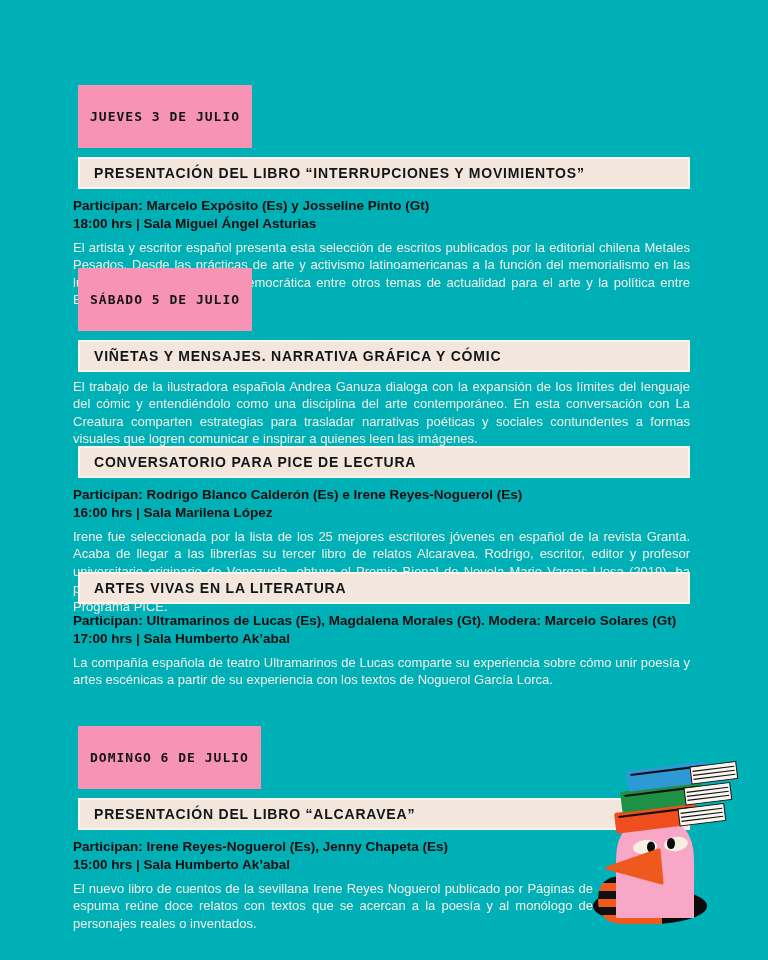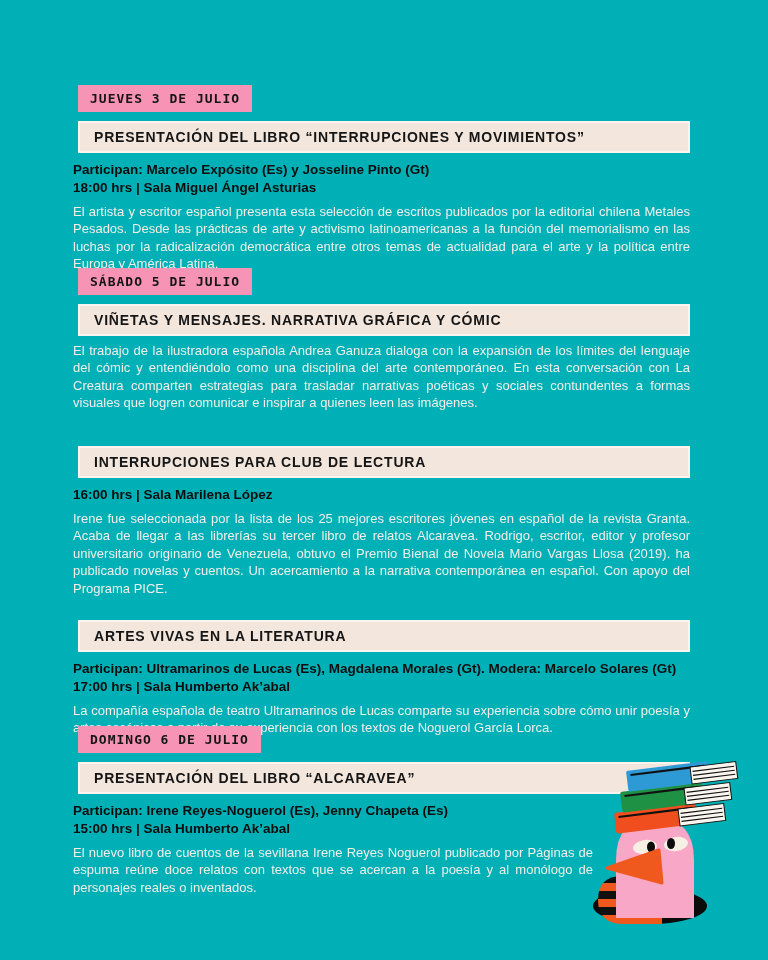--- a/index.html
+++ b/index.html
@@ -6,21 +6,21 @@
   body{
     width:768px;height:960px;position:relative;overflow:hidden;
     background:#00b0b7;
     font-family:"Liberation Sans",sans-serif;
   }
   .event{position:absolute;left:73px;width:617px;}
   .badge{
     display:inline-block;margin-left:5px;margin-bottom:9px;
     background:#f793b4;color:#151515;
     font-family:"DejaVu Sans Mono",monospace;font-weight:700;
-    font-size:13px;letter-spacing:1px;padding:6px 12px;
+    font-size:13px;letter-spacing:1px;padding:24px 12px;
   }
   .bar{
     margin-left:5px;width:612px;box-sizing:border-box;
     background:#f2e6dd;border:2px solid #fbf3ec;
     font-family:Liberation Sans, sans-serif;font-weight:700;
     font-size:14px;letter-spacing:0.8px;color:#151515;
     padding:6px 14px;white-space:nowrap;overflow:hidden;
   }
   .meta{margin-top:8px;font-size:13.5px;font-weight:700;color:#0e0e0e;line-height:18px;}
   .meta div{white-space:nowrap;}
@@ -41,28 +41,29 @@
   <p class="desc">El artista y escritor español presenta esta selección de escritos publicados por la editorial chilena Metales Pesados. Desde las prácticas de arte y activismo latinoamericanas a la función del memorialismo en las luchas por la radicalización democrática entre otros temas de actualidad para el arte y la política entre Europa y América Latina.</p>
 </section>
 
 <section class="event" style="top:268px">
   <div class="badge">SÁBADO 5 DE JULIO</div>
   <div class="bar">VIÑETAS Y MENSAJES. NARRATIVA GRÁFICA Y CÓMIC</div>
   <p class="desc">El trabajo de la ilustradora española Andrea Ganuza dialoga con la expansión de los límites del lenguaje del cómic y entendiéndolo como una disciplina del arte contemporáneo. En esta conversación con La Creatura comparten estrategias para trasladar narrativas poéticas y sociales contundentes a formas visuales que logren comunicar e inspirar a quienes leen las imágenes.</p>
 </section>
 
 <section class="event" style="top:446px">
-  <div class="bar">INTERRUPCIONES PARA CLUB DE LECTURA</div>
+  <div class="bar">CONVERSATORIO PARA PICE DE LECTURA</div>
   <div class="meta">
+    <div>Participan: Rodrigo Blanco Calderón (Es) e Irene Reyes-Noguerol (Es)</div>
     <div>16:00 hrs | Sala Marilena López</div>
   </div>
   <p class="desc">Irene fue seleccionada por la lista de los 25 mejores escritores jóvenes en español de la revista Granta. Acaba de llegar a las librerías su tercer libro de relatos Alcaravea. Rodrigo, escritor, editor y profesor universitario originario de Venezuela, obtuvo el Premio Bienal de Novela Mario Vargas Llosa (2019). ha publicado novelas y cuentos. Un acercamiento a la narrativa contemporánea en español. Con apoyo del Programa PICE.</p>
 </section>
 
-<section class="event" style="top:620px">
+<section class="event" style="top:572px">
   <div class="bar">ARTES VIVAS EN LA LITERATURA</div>
   <div class="meta">
     <div>Participan: Ultramarinos de Lucas (Es), Magdalena Morales (Gt). Modera: Marcelo Solares (Gt)</div>
     <div>17:00 hrs | Sala Humberto Ak’abal</div>
   </div>
   <p class="desc">La compañía española de teatro Ultramarinos de Lucas comparte su experiencia sobre cómo unir poesía y artes escénicas a partir de su experiencia con los textos de Noguerol García Lorca.</p>
 </section>
 
 <section class="event" style="top:726px">
   <div class="badge">DOMINGO 6 DE JULIO</div>

